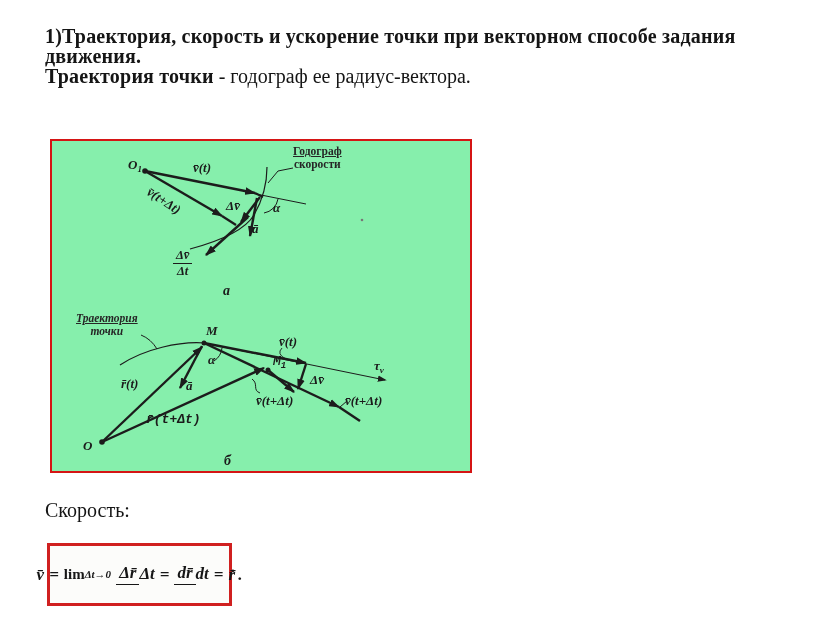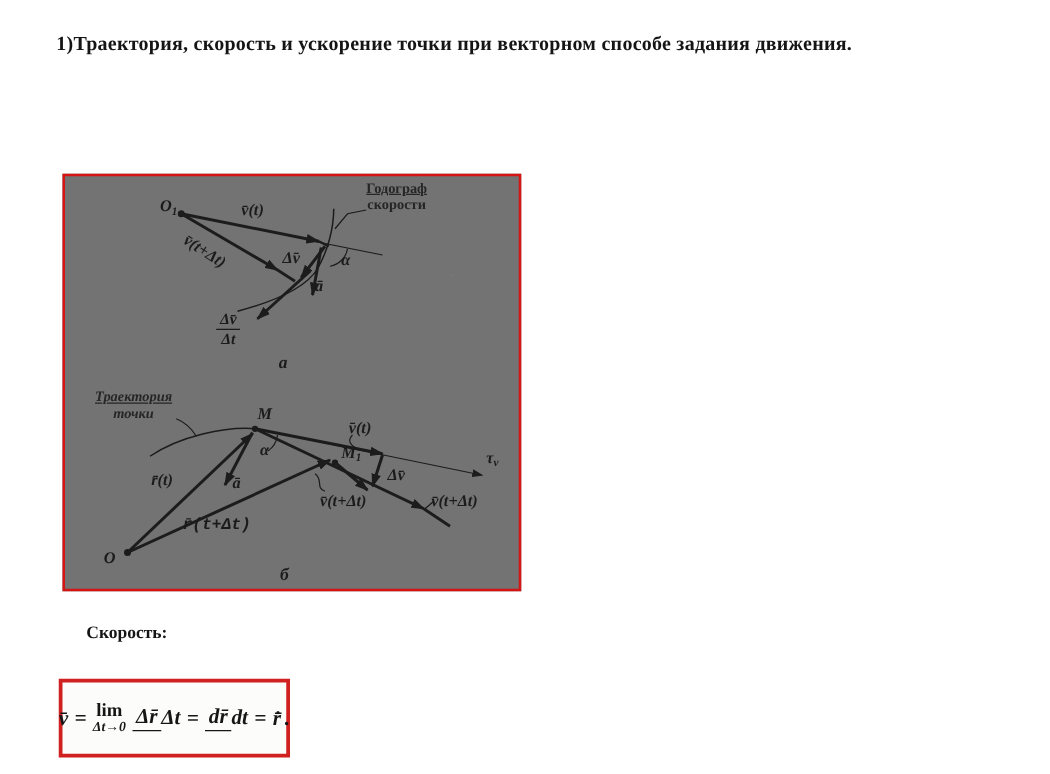--- a/index.html
+++ b/index.html
@@ -1,58 +1,59 @@
 <!DOCTYPE html>
 <html><head>
 <meta charset="utf-8">
 <style>
   html,body{margin:0;padding:0;}
   body{
     width:840px;height:619px;background:#ffffff;position:relative;overflow:hidden;
     font-family:"Liberation Serif","DejaVu Serif",serif;color:#111;
   }
   
-  .hdr{position:absolute;left:45px;top:26px;width:770px;font-size:16px;line-height:20px;color:#151515;}
+  .hdr{position:absolute;left:45px;top:26px;width:770px;font-size:20px;line-height:20px;color:#151515;}
   .hdr .b{font-weight:bold;letter-spacing:0.2px;}
   
   .figbox{
-    position:absolute;left:50px;top:139px;width:367px;height:334px;
-    border:2px solid #d51414;background:#737373;box-sizing:border-box;
+    position:absolute;left:50px;top:139px;width:422px;height:334px;
+    border:2px solid #d51414;background:#86efac;box-sizing:border-box;
   }
   .figbox svg{position:absolute;left:0;top:0;}
   .lb{position:absolute;font:italic bold 13px "Liberation Serif",serif;color:#1b1b1b;white-space:nowrap;line-height:13px;}
   .lb .sb{font-size:9px;vertical-align:-3px;}
   .an{position:absolute;font:bold 11.5px "Liberation Serif",serif;color:#262626;text-align:center;line-height:13px;white-space:nowrap;}
   .an .u{text-decoration:underline;}
   .cap{position:absolute;font:italic bold 14px "Liberation Serif",serif;color:#1b1b1b;}
   .rot{transform:rotate(33deg);transform-origin:0 0;}
   .ovfrac{position:absolute;display:inline-flex;flex-direction:column;align-items:center;
     font:italic bold 12.5px "Liberation Serif",serif;color:#1b1b1b;line-height:13px;}
   .ovfrac .n{border-bottom:1.4px solid #1b1b1b;padding:0 3px 1px;}
   .ovfrac .d{padding-top:1px;}
   
-  .vhead{position:absolute;left:45px;top:499px;font-size:14px;font-weight:bold;color:#151515;margin-left:24px;}
+  .vhead{position:absolute;left:45px;top:499px;font-size:20px;font-weight:normal;color:#151515;}
   .fbox{
     position:absolute;left:47px;top:543px;width:185px;height:63px;box-sizing:border-box;
     border:3px solid #d02020;background:#fcfcfa;
     display:flex;align-items:center;justify-content:center;gap:5px;
     font:italic bold 17px "Liberation Serif",serif;color:#161616;
   }
-  .fbox .limw{display:inline-flex;flex-direction:column;align-items:center;line-height:1;}
+  .fbox .limw{display:inline-flex;flex-direction:row;align-items:center;line-height:1;}
   .fbox .limt{font-style:normal;font-size:15px;}
   .fbox .lims{font-size:11px;margin-top:0;}
   .fbox .fr{display:inline-flex;flex-direction:row;align-items:center;line-height:1.08;}
   .fbox .fr .n{border-bottom:1.6px solid #161616;padding:0 3px 1px;}
   .fbox .per{margin-left:-2px;}
 </style>
 </head>
 <body>
 
 <div class="hdr">
   <div class="b">1)Траектория, скорость и ускорение точки при векторном способе задания движения.</div>
+  <div><span class="b">Траектория точки</span><span> - годограф ее радиус-вектора.</span></div>
 </div>
 
 <div class="figbox">
   <svg width="363" height="330" viewBox="0 0 363 330">
     <defs>
       <marker id="ah" viewBox="0 0 10 7" refX="9" refY="3.5" markerWidth="11" markerHeight="8" orient="auto" markerUnits="userSpaceOnUse">
         <path d="M0,0 L10,3.5 L0,7 Z" fill="#1c1c1c"></path>
       </marker>
       <marker id="ahs" viewBox="0 0 10 7" refX="8" refY="3.5" markerWidth="9" markerHeight="7" orient="auto" markerUnits="userSpaceOnUso">
         <path d="M0,0 L10,3.5 L0,7 Z" fill="#1c1c1c"></path>
@@ -130,23 +131,23 @@
     <span class="n">Δv̄</span>
     <span class="d">Δt</span>
   </div>
   <div class="cap" style="left:171px;top:142px;">а</div>
 
   <div class="an" style="left:24px;top:171px;font-style:italic;">
     <div class="u">Траектория</div>
     <div>точки</div>
   </div>
   <div class="lb" style="left:154px;top:183px;">M</div>
-  <div class="lb" style="left:221px;top:214px;"><span>M</span><span class="sb">1</span></div>
+  <div class="lb" style="left:221px;top:214px;font-family:Liberation Mono, monospace;"><span>M</span><span class="sb">1</span></div>
   <div class="lb" style="left:227px;top:194px;">v̄(t)</div>
-  <div class="lb" style="left:337px;top:218px;"><span>τ</span><span class="sb">v</span></div>
+  <div class="lb" style="left:322px;top:218px;"><span>τ</span><span class="sb">v</span></div>
   <div class="lb" style="left:156px;top:212px;">α</div>
   <div class="lb" style="left:134px;top:238px;">ā</div>
   <div class="lb" style="left:69px;top:236px;text-align:center;">r̄(t)</div>
   <div class="lb" style="left:94px;top:272px;font-family:Liberation Mono, monospace;">r̄(t+Δt)</div>
   <div class="lb" style="left:258px;top:232px;">Δv̄</div>
   <div class="lb" style="left:204px;top:253px;">v̄(t+Δt)</div>
   <div class="lb" style="left:293px;top:253px;">v̄(t+Δt)</div>
   <div class="lb" style="left:31px;top:298px;">O</div>
   <div class="cap" style="left:172px;top:312px;">б</div>
 </div>

